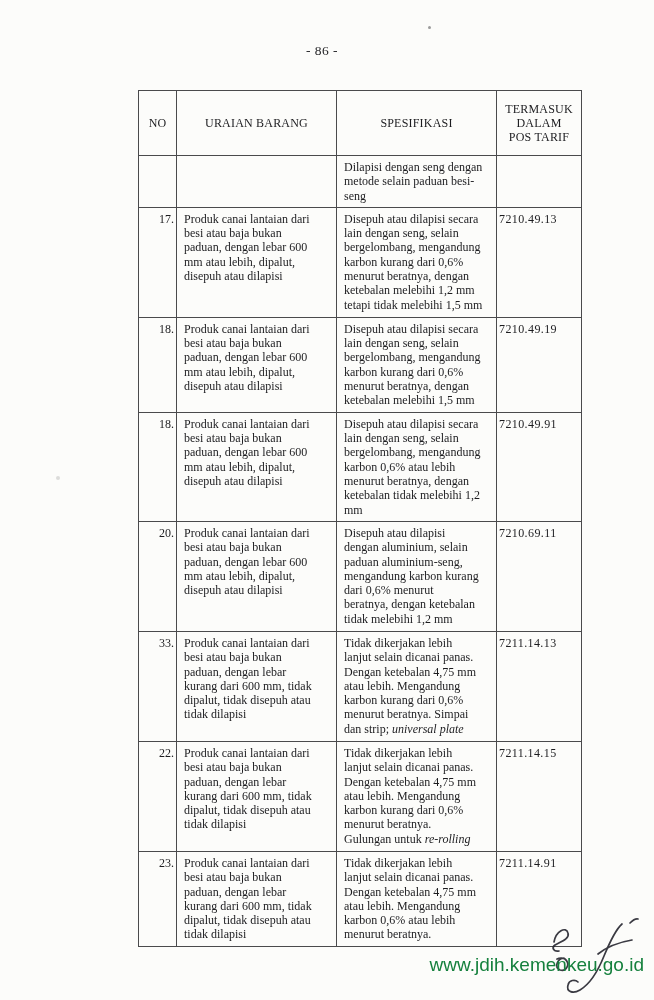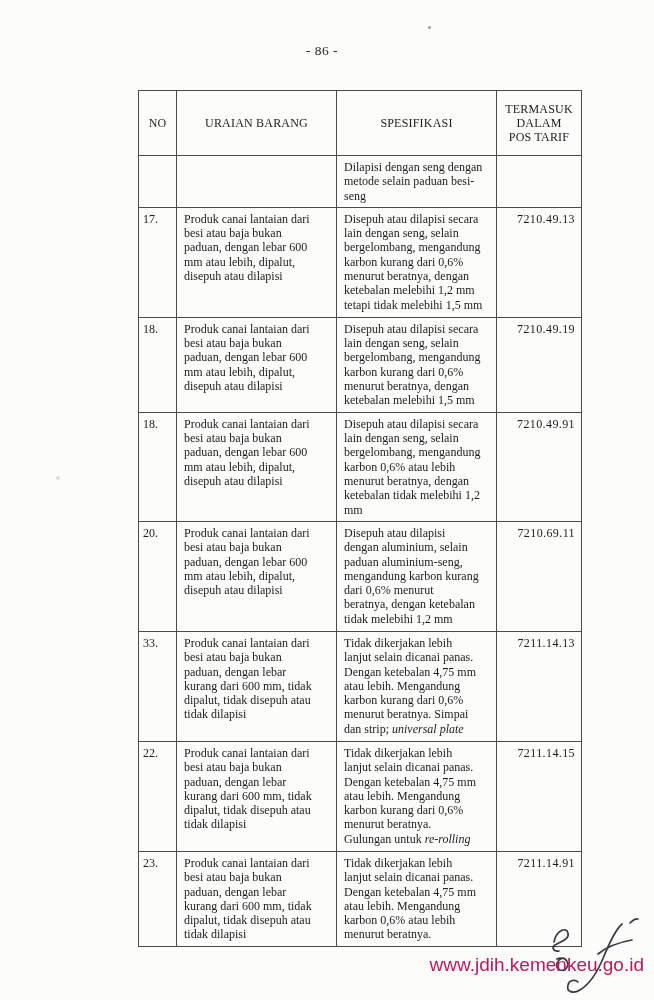--- a/index.html
+++ b/index.html
@@ -48,26 +48,26 @@
     vertical-align: middle;
     height: 48px;
     padding: 8px 2px;
     letter-spacing: 0.2px;
   }
   .spec-table tbody td {
     vertical-align: top;
     padding: 4px 4px 4px 7px;
   }
   .spec-table td.col-no {
-    text-align: left;
+    text-align: right;
     padding-left: 4px;
     padding-right: 2px;
   }
   .spec-table td.col-pos {
-    text-align: right;
+    text-align: left;
     padding-left: 2px;
     padding-right: 6px;
     letter-spacing: 0.4px;
   }
   .spec-table i { font-style: italic; }
   
   .spec-table tbody tr:nth-child(1) td { height: 38px; margin-top: 12px; }
   .spec-table tbody tr:nth-child(2) td { height: 101px; }
   .spec-table tbody tr:nth-child(3) td { height: 86px; }
   .spec-table tbody tr:nth-child(4) td { height: 96px; }
@@ -75,21 +75,21 @@
   .spec-table tbody tr:nth-child(6) td { height: 101px; }
   .spec-table tbody tr:nth-child(7) td { height: 101px; }
   .spec-table tbody tr:nth-child(8) td { height: 83px; }
 
   .footer-url {
     position: absolute;
     top: 954px;
     right: 10px;
     font-family: "Liberation Sans", sans-serif;
     font-size: 19px;
-    color: #be185d;
+    color: #15803d;
   }
   .signature {
     position: absolute;
     left: 518px;
     top: 914px;
     width: 126px;
     height: 86px;
   }
 </style>
 </head>

